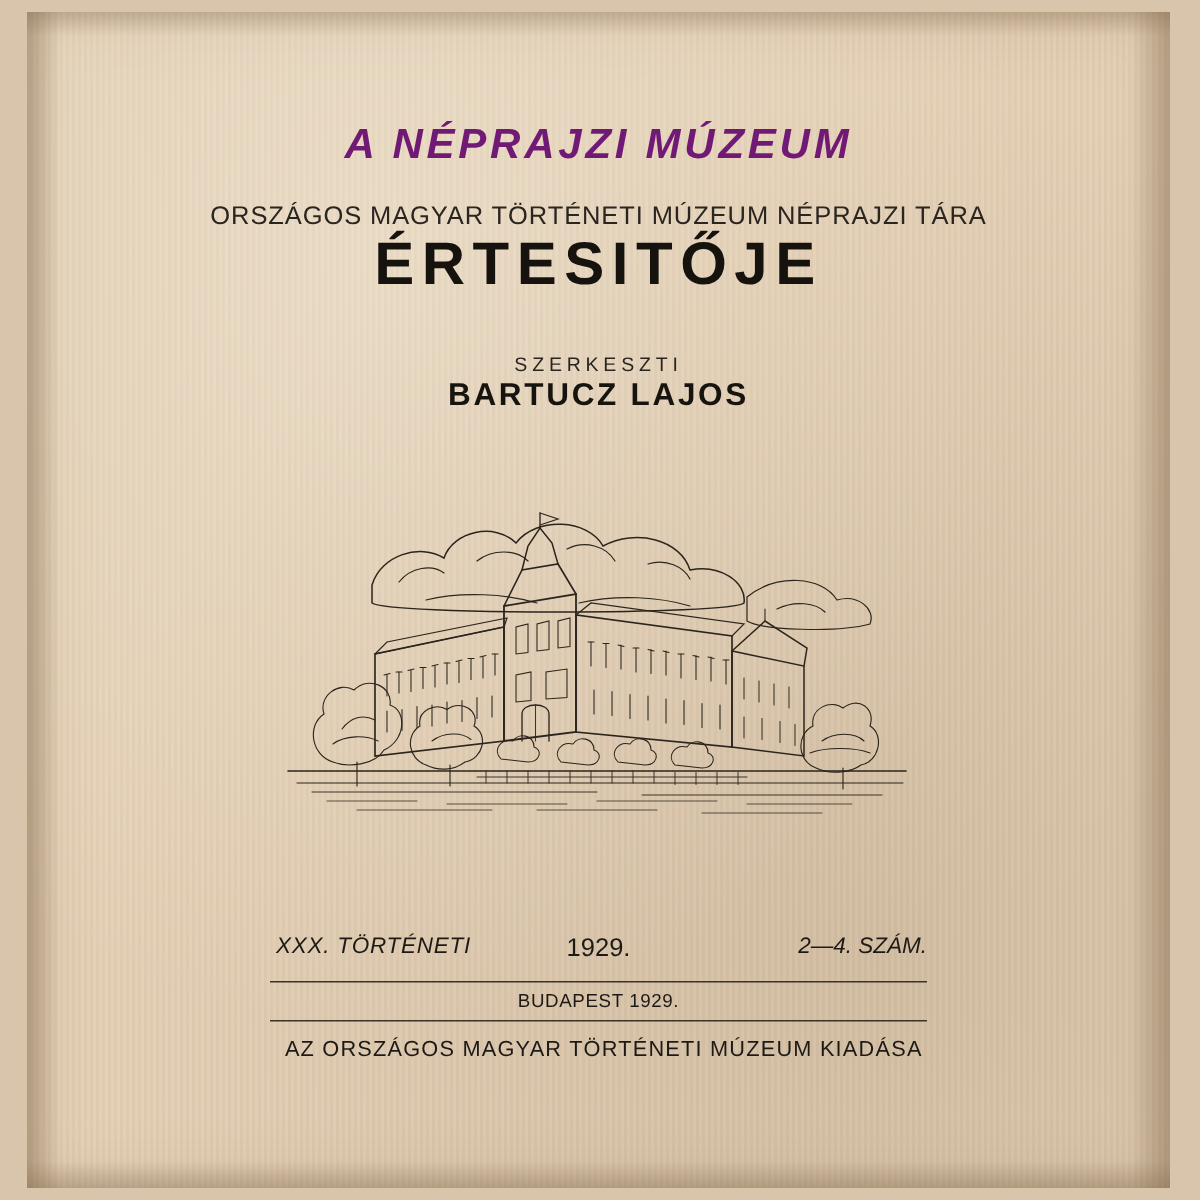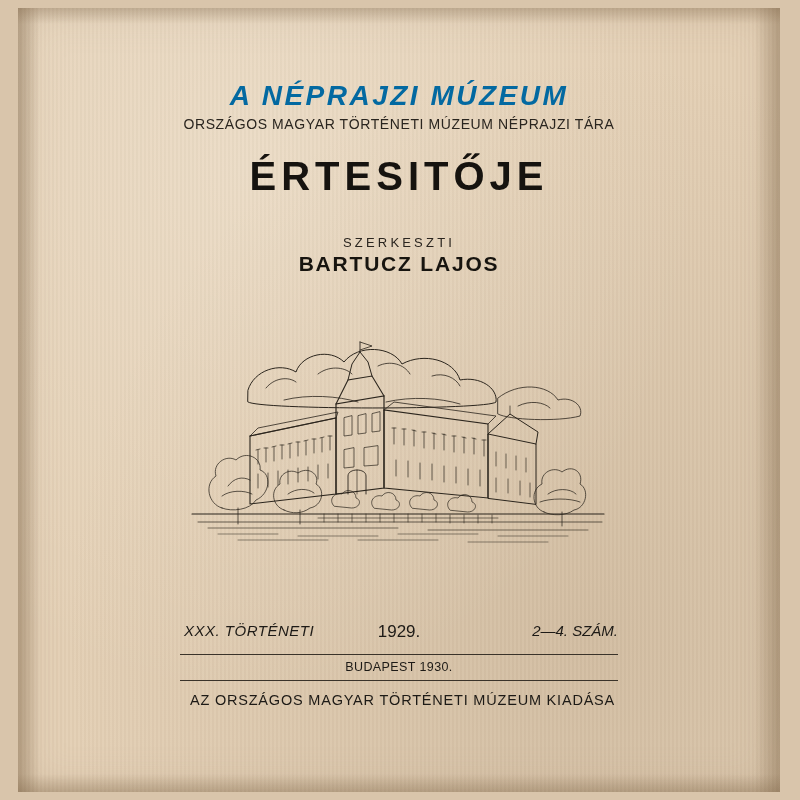--- a/index.html
+++ b/index.html
@@ -86,27 +86,27 @@
   }
 
   .title-main {
     position: absolute;
     left: 0; right: 0;
     top: 72px;
     font-size: 28px;
     font-style: italic;
     font-weight: bold;
     letter-spacing: 2.5px;
-    color: #0369a1;
+    color: #701a75;
   }
   .subtitle {
     position: absolute;
     left: 0; right: 0;
-    top: 108px;
-    font-size: 14px;
+    top: 126px;
+    font-size: 17px;
     letter-spacing: 0.6px;
     color: #2a251f;
   }
   .title-big {
     position: absolute;
     left: 0; right: 0;
     top: 146px;
     font-size: 40px;
     font-weight: bold;
     letter-spacing: 5px;
@@ -332,18 +332,18 @@
       </svg>
     </div>
 
     <div class="issue-line">
       <span class="vol">XXX. TÖRTÉNETI</span>
       <span class="year">1929.</span>
       <span class="num">2—4. SZÁM.</span>
     </div>
 
     <div class="rule rule-top"></div>
-    <div class="place-year">BUDAPEST 1930.</div>
+    <div class="place-year">BUDAPEST 1929.</div>
     <div class="rule rule-bottom"></div>
 
     <div class="publisher">AZ ORSZÁGOS MAGYAR TÖRTÉNETI MÚZEUM KIADÁSA</div>
   </div>
 </div>
 
 </body></html>

